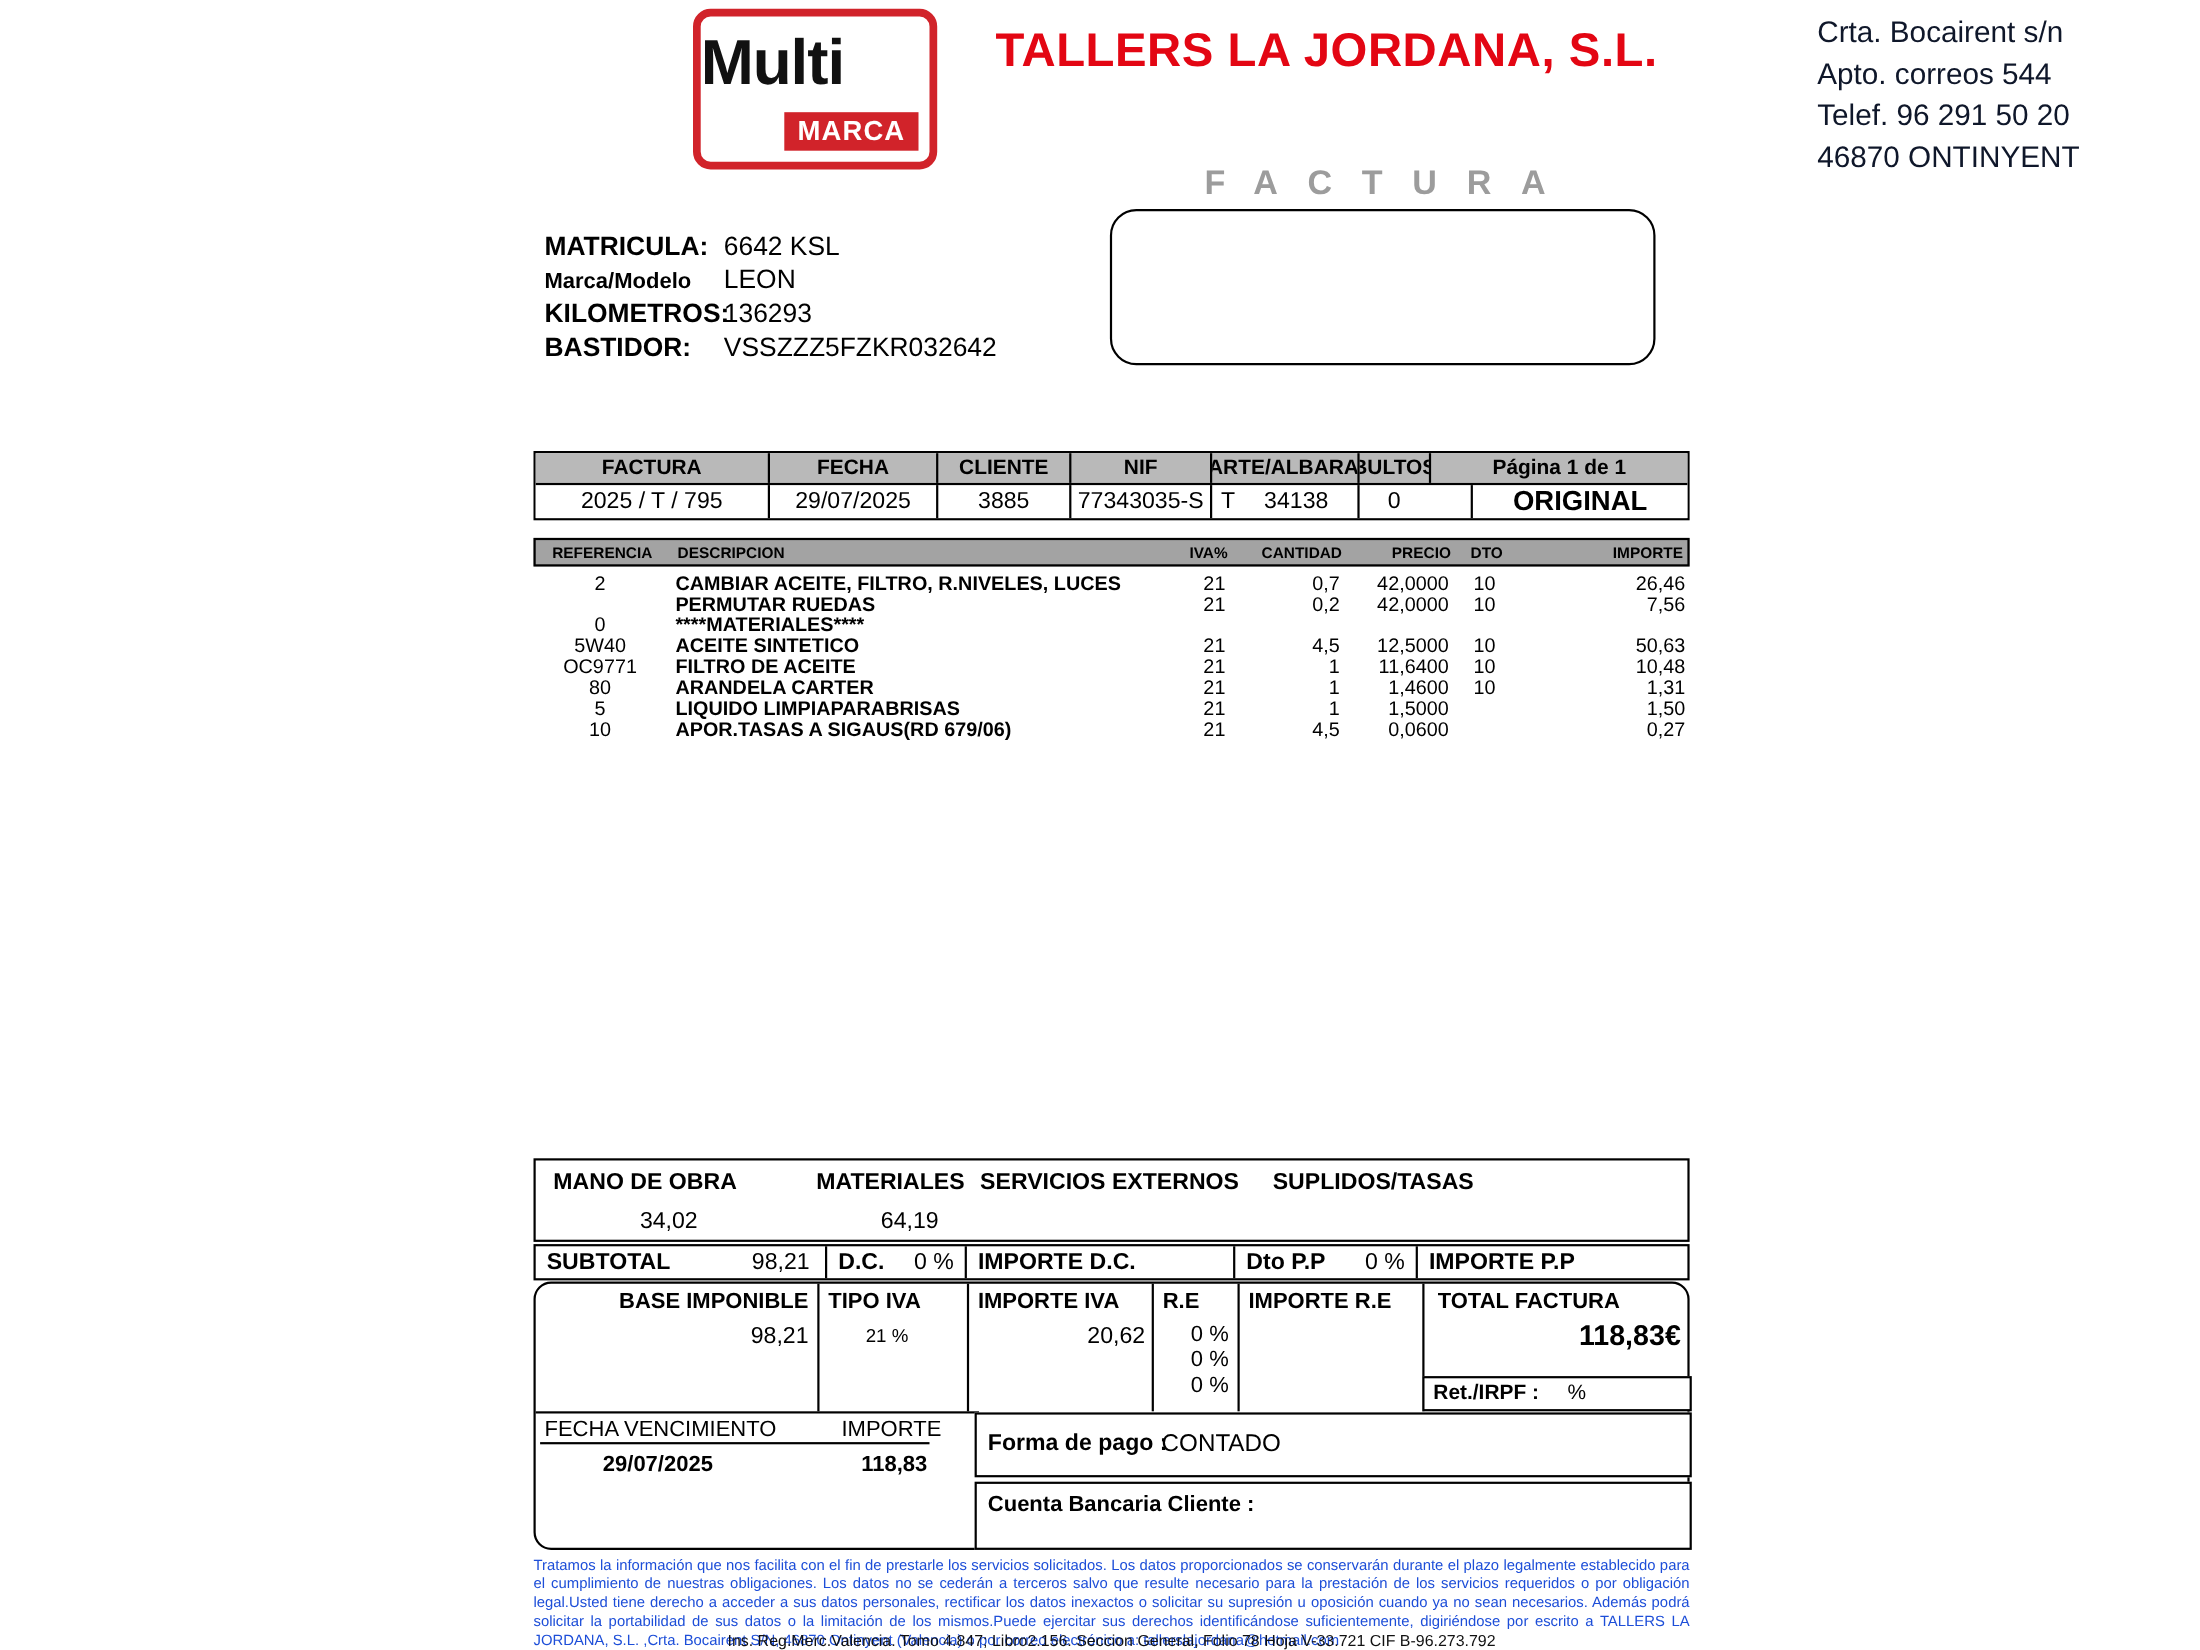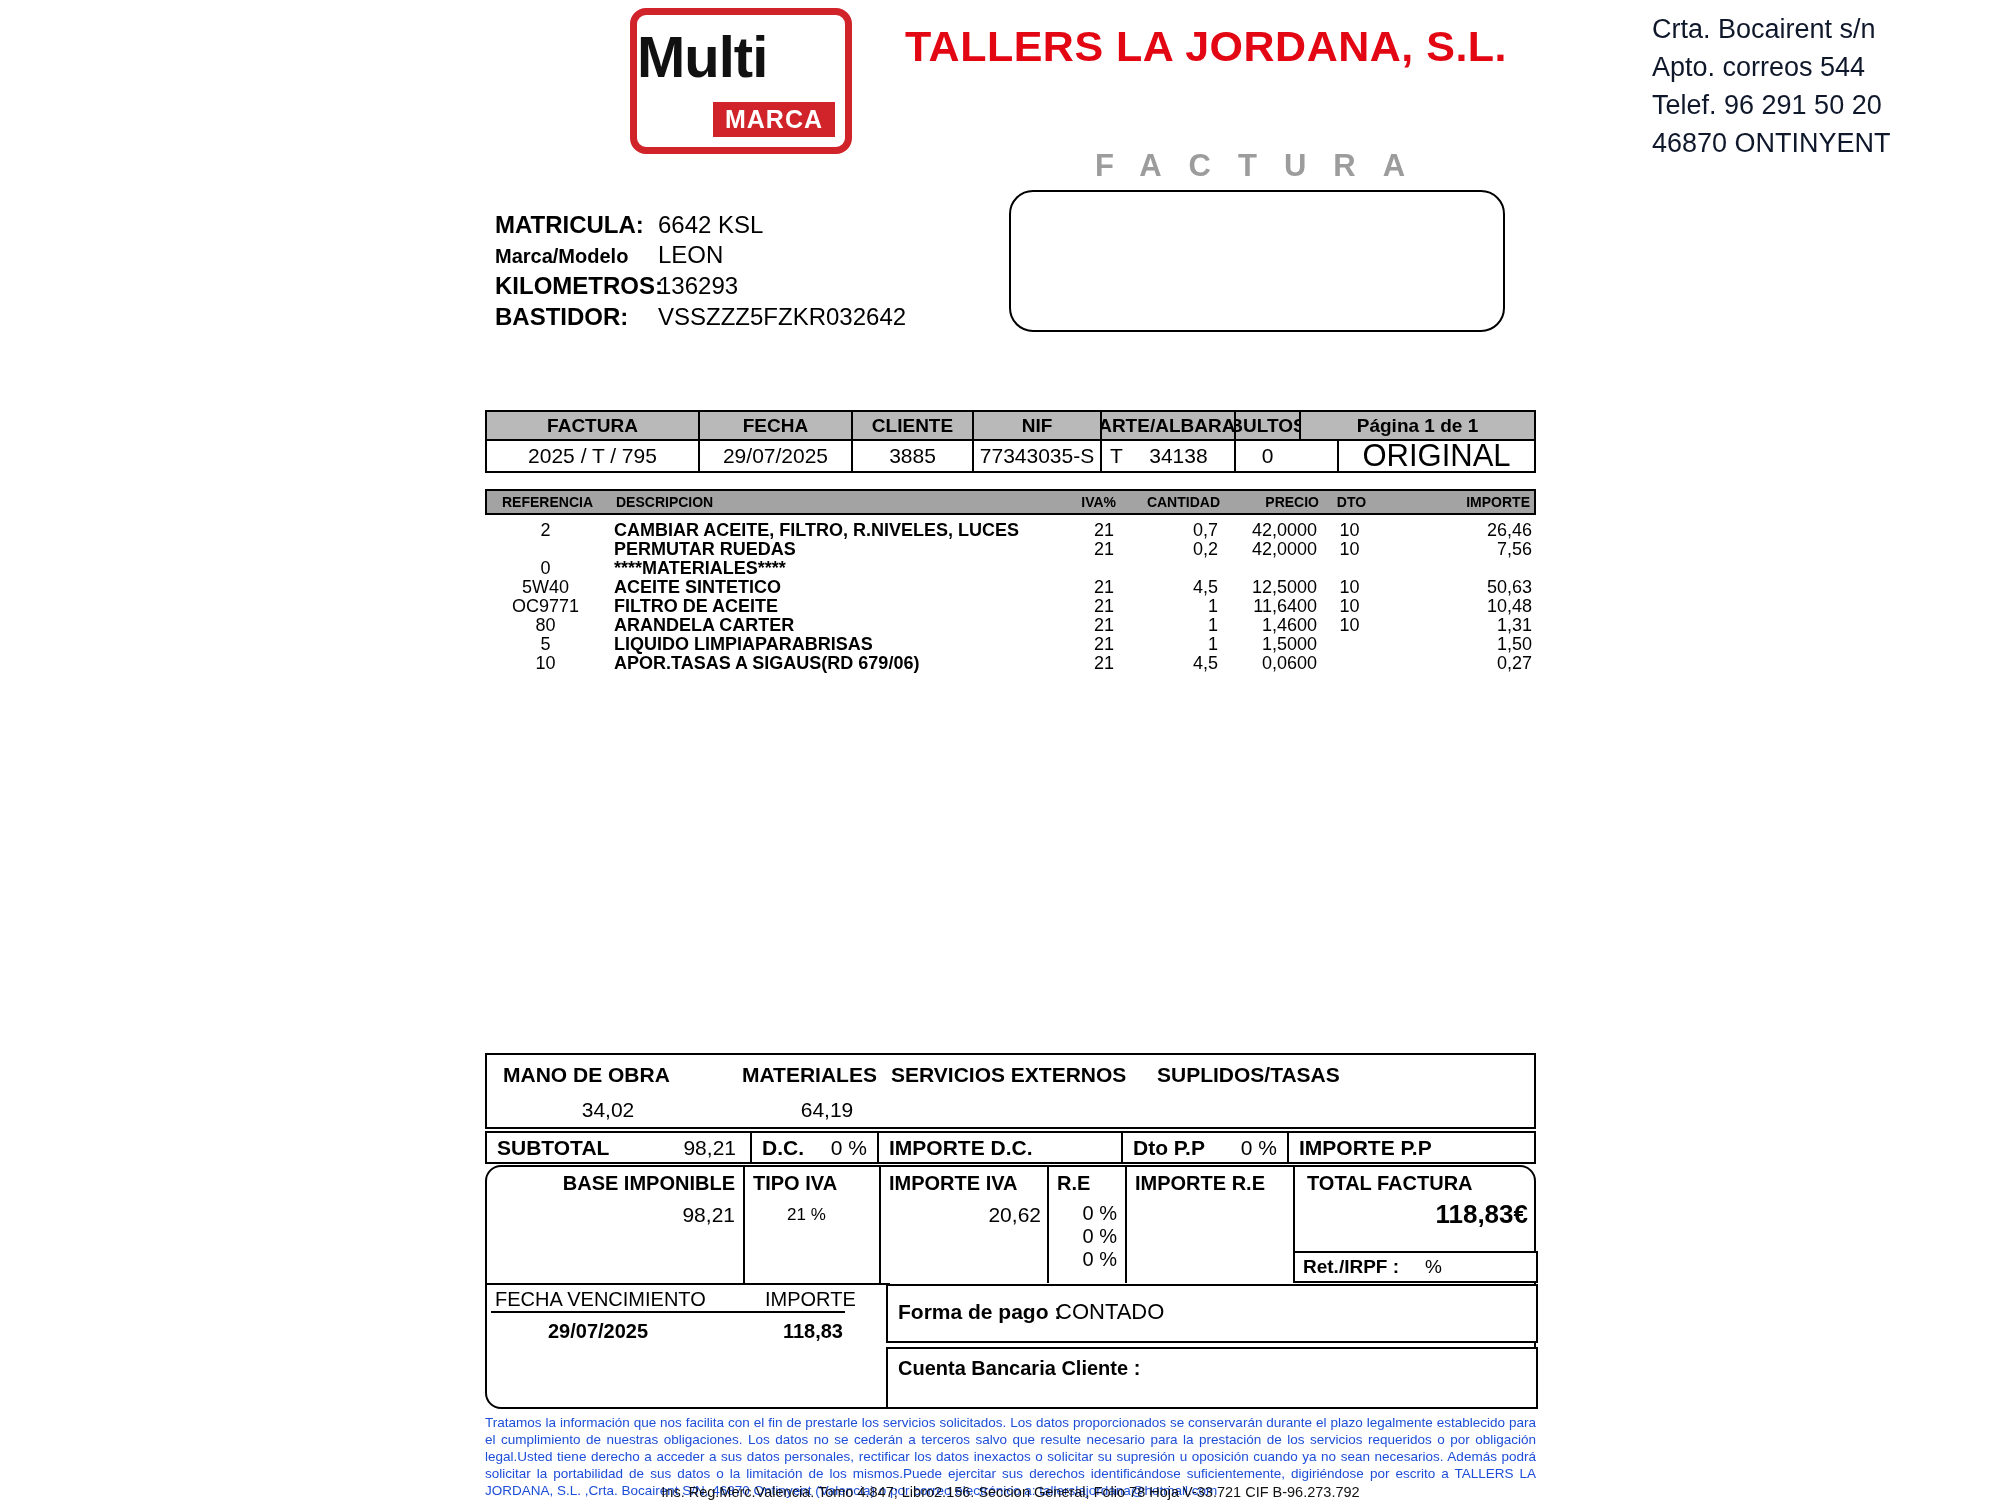--- a/index.html
+++ b/index.html
@@ -38,21 +38,21 @@
   
   .ih { position:absolute; left:485px; top:410px; width:1051px; border:2px solid #000; }
   .ih-row { display:flex; }
   .ih-head { background:#b9b9b9; height:27px; font-weight:bold; font-size:19px; }
   .ih-data { height:32px; font-size:21px; border-top:2px solid #000; background:#fff; }
   .ihc { display:flex; align-items:center; justify-content:center;
          border-left:2px solid #000; overflow:hidden; white-space:nowrap; }
   .ihc:first-child { border-left:none; }
   .cw1{width:211px}.cw2{width:153px}.cw3{width:121px}.cw4{width:128px}
   .cw5{width:134px}.cw6{width:65px}.cw7{flex:1}
-  .original { font-size:31px; font-weight:normal;margin-left:38px; }
+  .original { font-size:25px; font-weight:bold;margin-left:38px; }
 
   
   .items-head { position:absolute; left:485px; top:489px; width:1051px; height:26px;
                 background:#a3a3a3; border:2px solid #000; display:flex; align-items:center;
                 font-weight:bold; font-size:14px; }
   .items-body { position:absolute; left:485px; top:521px; width:1051px; font-size:18px; }
   .item-row { display:flex; height:19px; line-height:19px; }
   .col-ref  {width:121px; text-align:center;}
   .col-desc {width:465px; text-align:left; padding-left:8px;}
   .col-iva  {width:45px;  text-align:right; padding-right:2px;}

